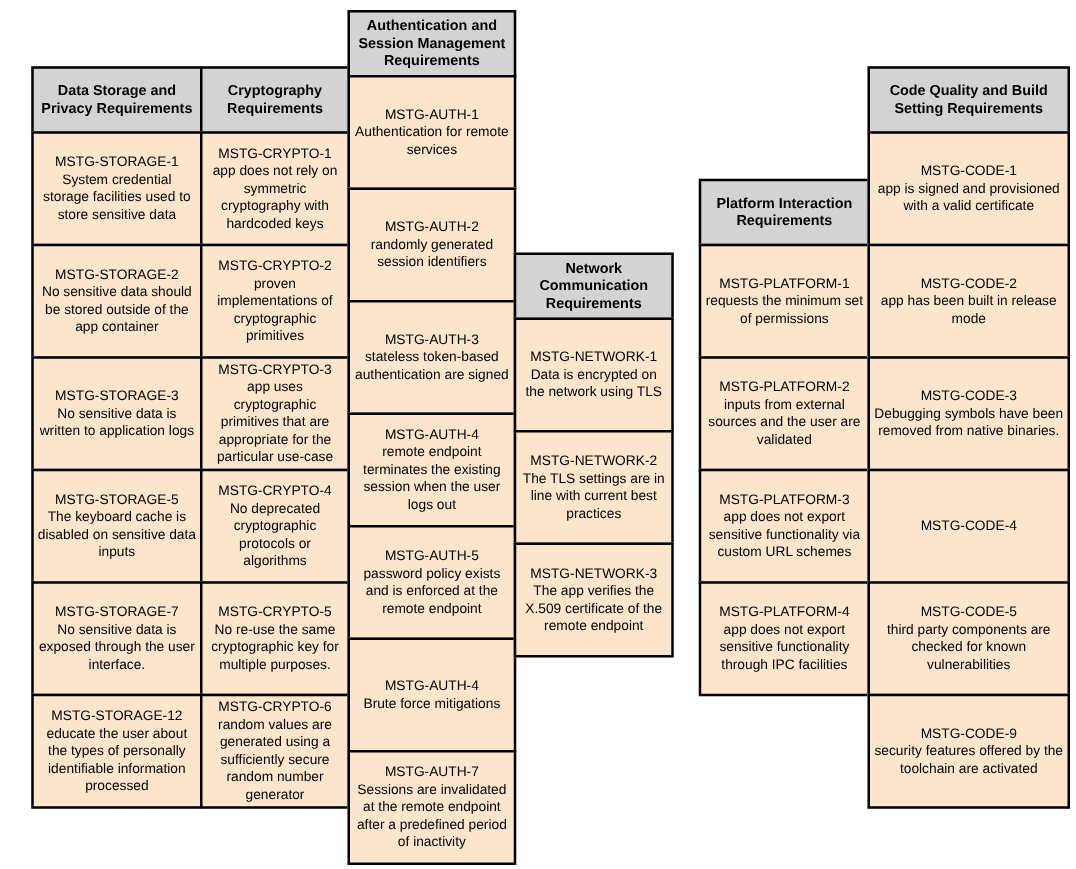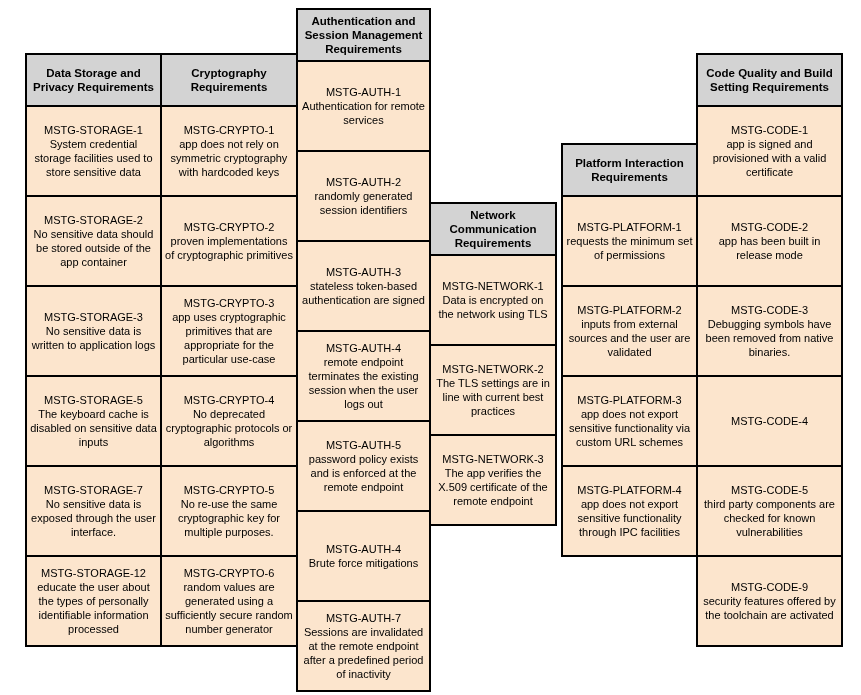--- a/index.html
+++ b/index.html
@@ -56,25 +56,25 @@
     display: flex;
     flex-direction: column;
     align-items: center;
     justify-content: center;
     text-align: center;
     padding: 2px 3px;
     overflow: hidden;
   }
   .cell-id, .cell-text { width: 100%; }
   .col-1 { width: 137px; }
-  .col-2 { width: 138px; margin-left: -2px; }
+  .col-2 { width: 120px; margin-left: -2px; }
   .col-3 { width: 135px; margin-left: -2px; }
   .col-4 { width: 128px; margin-left: -2px; margin-top: 27px; }
-  .col-5 { width: 137px; margin-left: 4px; }
-  .col-6 { width: 147px; margin-left: -2px; }
+  .col-5 { width: 137px; margin-left: 20px; }
+  .col-6 { width: 162px; margin-left: -2px; }
 </style>
 </head>
 <body>
 
 <div id="canvas">
     <div class="column col-1">
     <div class="col-header">Data Storage and Privacy Requirements</div>
   <div class="cell">
     <div class="cell-id">MSTG-STORAGE-1</div>
     <div class="cell-text">System credential storage facilities used to store sensitive data</div>

